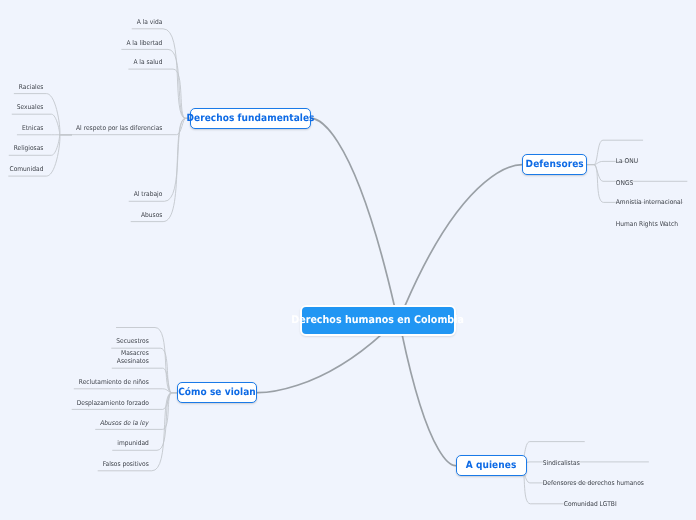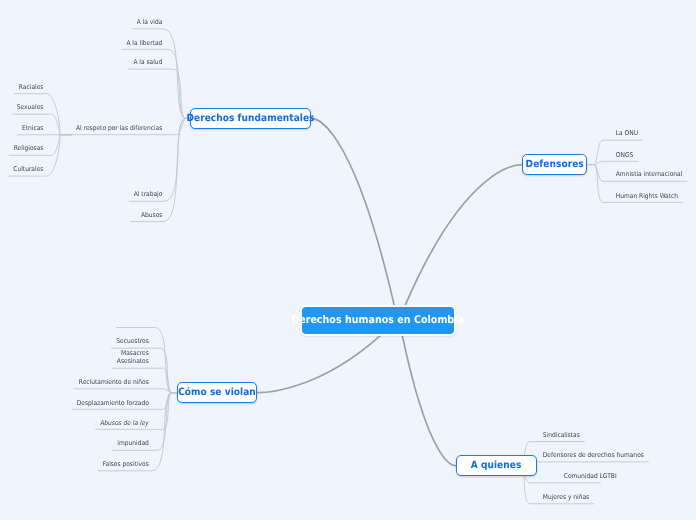--- a/index.html
+++ b/index.html
@@ -26,21 +26,21 @@
     display:flex;align-items:center;justify-content:center;
     box-shadow:0 1px 2px rgba(0,0,0,0.16);
   }
   .branch-label{color:#0d6ae5;font-weight:bold;font-size:10px;letter-spacing:0.07px;
     font-family:"DejaVu Sans",sans-serif;font-stretch:condensed;}
 
   .leaf-node{color:#3e434c;font-size:6.6px;letter-spacing:0px;line-height:1;
     font-family:"DejaVu Sans",sans-serif;font-stretch:condensed;
     text-shadow:0 0 1.6px #f0f4fd, 0 0 1.6px #f0f4fd, 0 0 2.6px #ffffff;}
   .leaf-left{text-align:right;}
-  .leaf-right{text-align:right;}
+  .leaf-right{text-align:right;margin-top:28px;}
 </style>
 </head>
 <body>
 
 <div id="stage">
   <svg id="wires" viewBox="0 0 696 520">
       <path d="M 311 118.35 C 314.34 118.35, 351.08 118.35, 394.5 306.4" fill="none" stroke="#9aa0a6" stroke-width="1.7" stroke-linecap="round"></path>
       <path d="M 522.2 164.6 C 517.50 164.6, 465.80 164.60, 404.7 306.4" fill="none" stroke="#9aa0a6" stroke-width="1.7" stroke-linecap="round"></path>
       <path d="M 257.4 392.7 C 262.40 392.7, 317.45 392.70, 382.5 333.6" fill="none" stroke="#9aa0a6" stroke-width="1.7" stroke-linecap="round"></path>
       <path d="M 455.5 465.7 C 453.36 465.7, 429.77 465.70, 401.9 333.6" fill="none" stroke="#9aa0a6" stroke-width="1.7" stroke-linecap="round"></path>
@@ -77,21 +77,21 @@
     </div>
     <div class="node branch-node" style="left: 190px; top: 107.9px; width: 121px; height: 20.9px;">
       <span class="branch-label">Derechos fundamentales</span>
     </div>
     <div class="node branch-node" style="left: 522.2px; top: 154px; width: 65px; height: 21.2px;">
       <span class="branch-label">Defensores</span>
     </div>
     <div class="node branch-node" style="left: 176.6px; top: 382px; width: 80.8px; height: 21.4px;">
       <span class="branch-label">Cómo se violan</span>
     </div>
-    <div class="node branch-node" style="left: 455.5px; top: 455.1px; width: 81px; height: 21.2px;">
+    <div class="node branch-node" style="left: 455.5px; top: 455.1px; width: 71px; height: 21.2px;">
       <span class="branch-label">A quienes</span>
     </div>
     <div class="node leaf-node leaf-left" style="right: 533.6px; top: 18.9px;">A la vida</div>
     <div class="node leaf-node leaf-left" style="right: 533.6px; top: 39.5px;">A la libertad</div>
     <div class="node leaf-node leaf-left" style="right: 533.6px; top: 59.2px;">A la salud</div>
     <div class="node leaf-node leaf-left" style="right: 533.6px; top: 124.8px;">Al respeto por las diferencias</div>
     <div class="node leaf-node leaf-left" style="right: 533.6px; top: 191.4px;">Al trabajo</div>
     <div class="node leaf-node leaf-left" style="right: 533.6px; top: 211.7px;">Abusos</div>
     <div class="node leaf-node leaf-right" style="left: 615.8px; top: 130.3px;">La ONU</div>
     <div class="node leaf-node leaf-right" style="left: 615.8px; top: 151.5px;">ONGS</div>
@@ -106,14 +106,14 @@
     <div class="node leaf-node leaf-left" style="right: 547.2px; top: 440.4px;">impunidad</div>
     <div class="node leaf-node leaf-left" style="right: 547.2px; top: 460.9px;">Falsos positivos</div>
     <div class="node leaf-node leaf-right" style="left: 542.8px; top: 431.7px;">Sindicalistas</div>
     <div class="node leaf-node leaf-right" style="left: 542.8px; top: 452px;">Defensores de derechos humanos</div>
     <div class="node leaf-node leaf-right" style="left: 542.8px; top: 473px; padding-left: 21px;">Comunidad LGTBI</div>
     <div class="node leaf-node leaf-right" style="left: 542.8px; top: 493.9px;">Mujeres y niñas</div>
     <div class="node leaf-node leaf-left" style="right: 652.6px; top: 83.7px;">Raciales</div>
     <div class="node leaf-node leaf-left" style="right: 652.6px; top: 104.3px;">Sexuales</div>
     <div class="node leaf-node leaf-left" style="right: 652.6px; top: 124.85px;">Etnicas</div>
     <div class="node leaf-node leaf-left" style="right: 652.6px; top: 145.4px;">Religiosas</div>
-    <div class="node leaf-node leaf-left" style="right: 652.6px; top: 166.2px;">Culturales</div>
+    <div class="node leaf-node leaf-left" style="right: 652.6px; top: 166.2px;">Comunidad</div>
   </div>
 
 </body></html>

